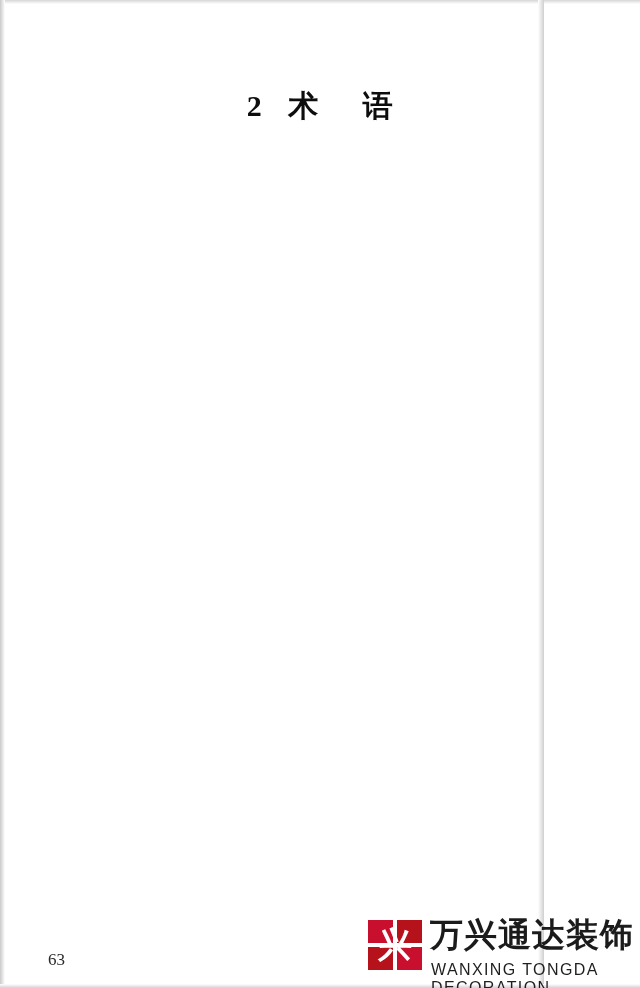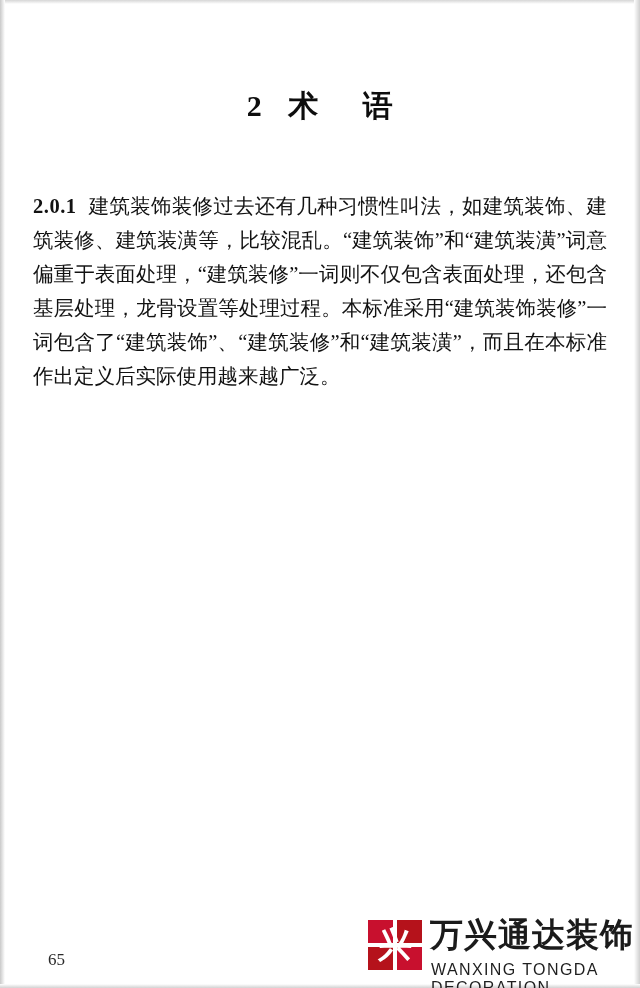--- a/index.html
+++ b/index.html
@@ -13,21 +13,21 @@
     font-family: "Liberation Serif", "DejaVu Serif", serif;
     color: #111111;
     position: relative;
     overflow: hidden;
   }
 
   .page {
     position: absolute;
     left: 0;
     top: 0;
-    width: 640px;
+    width: 544px;
     height: 988px;
     background: #ffffff;
   }
 
   
   .edge-left {
     position: absolute;
     left: 0;
     top: 0;
     width: 5px;
@@ -172,27 +172,22 @@
 
   <div class="edge-top"></div>
   <div class="edge-left"></div>
   <div class="edge-right"></div>
   <div class="edge-bottom"></div>
 
   <div class="chapter-title">
     <span class="num">2</span><span class="ch1">术</span><span>语</span>
   </div>
 
-  <div class="body-block">
-    <p class="para">
-      <span class="clause">2.0.1</span><span>建筑装饰装修过去还有几种习惯性叫法，如建筑装饰、建筑装修、建筑装潢等，比较混乱。“建筑装饰”和“建筑装潢”词意偏重于表面处理，“建筑装修”一词则不仅包含表面处理，还包含基层处理，龙骨设置等处理过程。本标准采用“建筑装饰装修”一词包含了“建筑装饰”、“建筑装修”和“建筑装潢”，而且在本标准作出定义后实际使用越来越广泛。</span>
-    </p>
-  </div>
 
-  <div class="page-number">65</div>
+  <div class="page-number">63</div>
 
   <div class="logo">
     <div class="logo-mark">
       <span class="sq tl"></span>
       <span class="sq tr"></span>
       <span class="sq bl"></span>
       <span class="sq br"></span>
       <span class="glyph">兴</span>
     </div>
     <div class="logo-cn">万兴通达装饰</div>

